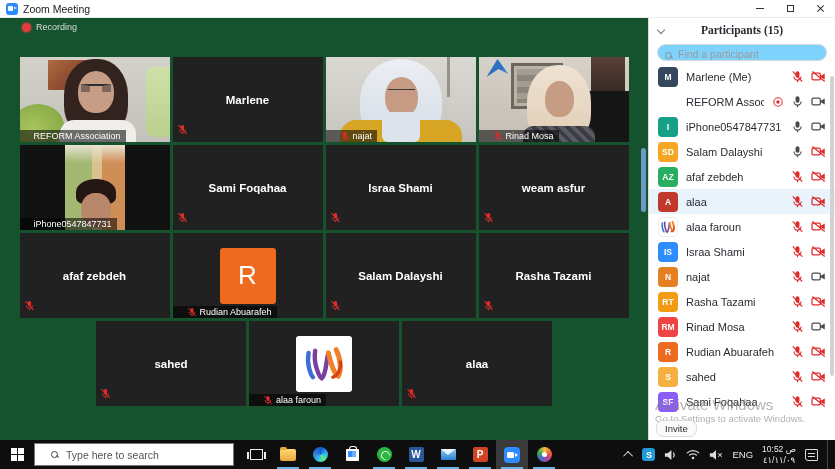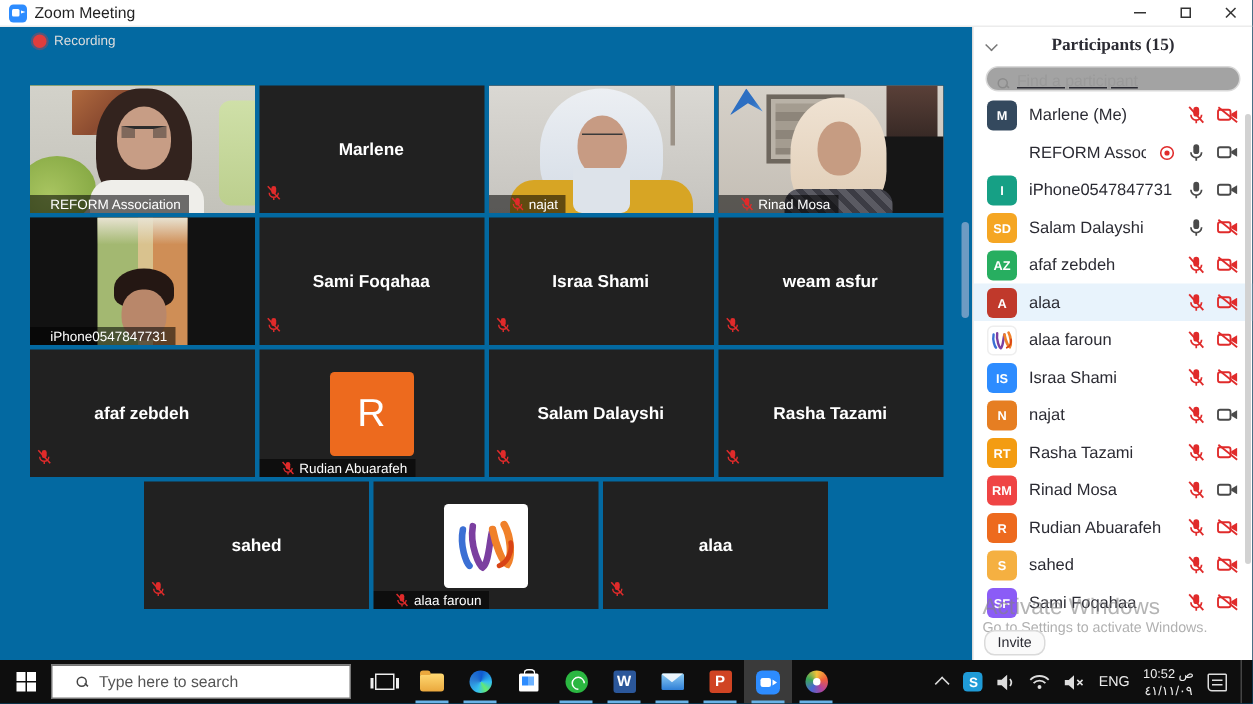--- a/index.html
+++ b/index.html
@@ -15,21 +15,21 @@
   .win-controls { margin-left:auto; display:flex; height:100%; }
   .win-btn { width:30px; height:100%; display:flex; align-items:center; justify-content:center; }
   .glyph-min { width:8px; height:1px; background:#333; }
   .glyph-max { width:7px; height:7px; border:1px solid #333; }
   .glyph-close { position:relative; width:9px; height:9px; }
   .glyph-close::before,.glyph-close::after{content:"";position:absolute;left:4px;top:0;width:1px;height:9px;background:#333;}
   .glyph-close::before{transform:rotate(45deg);} .glyph-close::after{transform:rotate(-45deg);}
 
   
   .main { position:absolute; top:18px; left:0; width:835px; height:422px; display:flex; }
-  .video-area { position:relative; width:648px; height:422px; background:#0369a1; overflow:hidden; }
+  .video-area { position:relative; width:648px; height:422px; background:#14532d; overflow:hidden; }
   .rec-bar { position:absolute; top:4px; left:22px; display:flex; align-items:center; gap:5px; }
   .rec-dot { width:9px; height:9px; border-radius:50%; background:#e03d3d; box-shadow:0 0 0 1.5px rgba(224,61,61,.35); }
   .rec-label { color:#ddd; font-size:9px; }
 
   .grid { position:absolute; top:39px; left:0; width:648px; display:flex; flex-direction:column; gap:3px; }
   .grow { display:flex; gap:3px; justify-content:center; }
   .tile { position:relative; width:150px; height:85px; background:#212121; overflow:hidden; }
   .tile.active { outline:2px solid #d3dd52; outline-offset:-2px; }
   .tile .center-name { position:absolute; inset:0; display:flex; align-items:center; justify-content:center; color:#fff; font-weight:bold; font-size:11.5px; }
   .chip { position:absolute; left:0; bottom:0; display:flex; align-items:center; gap:3px; background:rgba(0,0,0,.55); color:#fff; font-size:9px; padding:1px 5px 1px 14px; max-width:96%; white-space:nowrap; }
@@ -67,21 +67,21 @@
   .scene-iphone .strip{position:absolute;left:45px;top:0;width:60px;height:85px;background:linear-gradient(90deg,#a3b871 0 45%,#d9c28e 45% 62%,#cf8e56 62%);}
   .scene-iphone .strip::before{content:"";position:absolute;left:0;top:0;width:100%;height:18px;background:linear-gradient(180deg,#e8e3d2,rgba(232,227,210,0));}
   .scene-iphone .hair{position:absolute;left:56px;top:34px;width:40px;height:26px;background:#241713;border-radius:50% 50% 30% 30%;}
   .scene-iphone .face{position:absolute;left:61px;top:48px;width:30px;height:34px;background:#b9876a;border-radius:46%;}
 
   
   .panel { position:relative; width:187px; height:422px; background:#fff; border-left:1px solid #dcdcdc; font-size:11.5px; color:#2b2b33; }
   .p-header { position:relative; height:24px; display:flex; align-items:center; justify-content:center;font-family:Liberation Serif, serif; }
   .p-header .chev { position:absolute; left:9px; top:9px; width:6px; height:6px; border-right:1.5px solid #777; border-bottom:1.5px solid #777; transform:rotate(45deg); }
   .p-title { font-weight:bold; font-size:11.5px; }
-  .p-search { margin:2px 8px 4px; height:17px; border:1px solid #d9d9d9; border-radius:9px; display:flex; align-items:flex-end; padding:0 7px; gap:5px; background:#a3a3a3;text-decoration:underline; }
+  .p-search { margin:2px 8px 4px; height:17px; border:1px solid #d9d9d9; border-radius:9px; display:flex; align-items:flex-end; padding:0 7px; gap:5px; background:#7dd3fc; }
   .mag { position:relative; width:8px; height:8px; flex:0 0 auto; }
   .mag::before{content:"";position:absolute;left:0;top:0;width:5px;height:5px;border:1.2px solid #8b8b8b;border-radius:50%;}
   .mag::after{content:"";position:absolute;left:5.4px;top:5.4px;width:3px;height:1.2px;background:#8b8b8b;transform:rotate(45deg);}
   .p-search input { border:none; outline:none; flex:1; font-size:10.5px; color:#333; font-family:"Liberation Sans",sans-serif; background:transparent; }
   .p-search input::placeholder { color:#9a9a9a; }
   .p-list { position:absolute; top:46px; left:0; right:0; bottom:26px; overflow:hidden; }
   .p-row { display:flex; align-items:center; height:25px; padding:0 9px; gap:8px; }
   .p-row.hl { background:#e8f3fc; }
   .p-ava { width:20px; height:20px; border-radius:4px; flex:0 0 auto; display:flex; align-items:center; justify-content:center; color:#fff; font-size:8.5px; font-weight:bold; }
   .p-ava.blank { background:transparent; }

